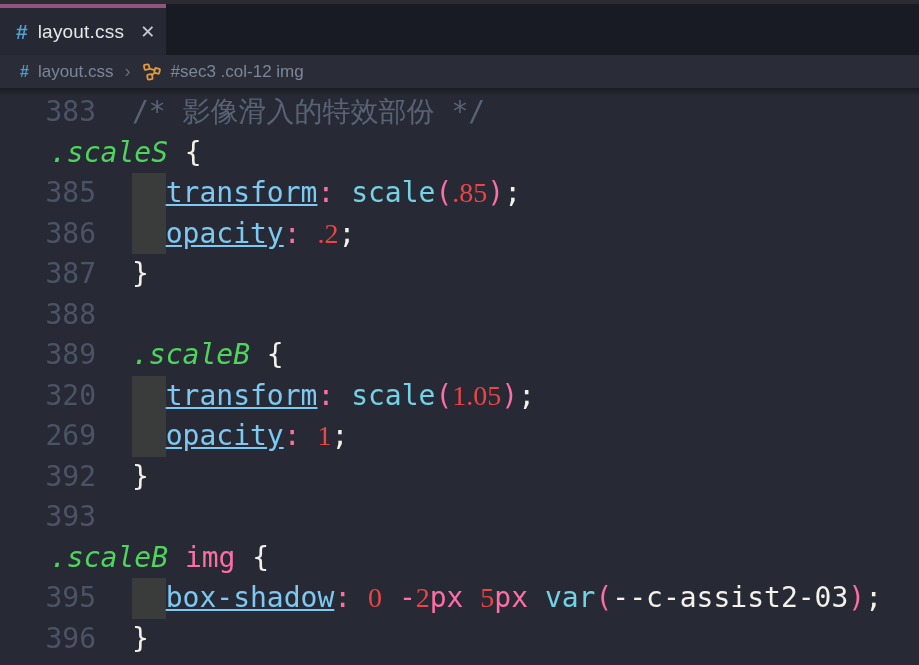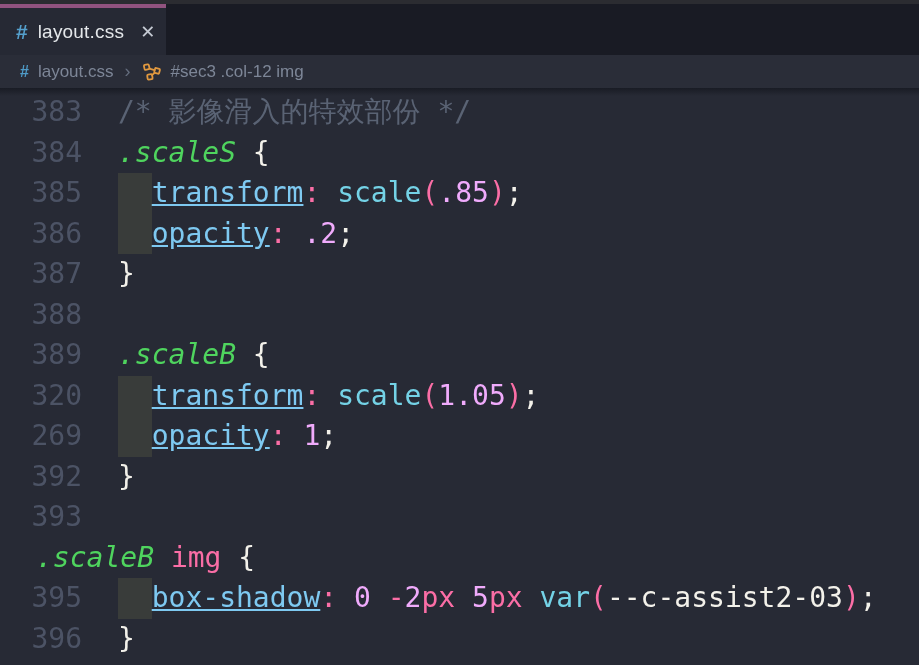--- a/index.html
+++ b/index.html
@@ -21,34 +21,34 @@
   .bc-hash{color:#4f9bc8;font-weight:bold;font-size:16px;}
   .bc-text{color:#7d8697;font-size:17px;}
   .bc-sep{color:#646d7e;font-size:18px;margin:0 2px;}
   .bc-icon{display:inline-flex;align-items:center;}
 
   
   .editor{position:relative;height:577px;background:#272a35;padding-top:4px;
           font-family:"DejaVu Sans Mono","Liberation Mono",monospace;font-size:28px;line-height:40.5px;}
   .scroll-shadow{position:absolute;top:0;left:0;right:0;height:8px;
           background:linear-gradient(rgba(8,10,16,.45),rgba(8,10,16,0));pointer-events:none;}
-  .code-line{display:flex;height:40.5px;}
+  .code-line{display:flex;height:40.5px;margin-left:14px;}
   .ln{width:82px;text-align:right;color:#4c5365;flex:0 0 82px;user-select:none;}
   .code{padding-left:36px;white-space:pre;position:relative;flex:1;}
   .indent-block{position:absolute;left:36px;top:0;width:2ch;height:100%;
           background:rgba(255,255,120,0.085);}
 
   
   .tok-cm{color:#5a6374;}
   .tok-sel{color:#4fd45e;font-style:italic;}
   .tok-tag{color:#fb6ea6;}
   .tok-prop{color:#7ec9f1;text-decoration:underline;}
   .tok-fn{color:#74d2e6;}
   .tok-pink{color:#fb6ea6;}
-  .tok-num{color:#f0abfc;}
+  .tok-num{color:#ef4444;font-family:Liberation Serif, serif;}
   .tok-fg{color:#f3f1ea;}
 </style>
 </head>
 <body>
 
 <div class="root">
 
   <div class="top-strip"></div>
 
   <div class="tab-bar">
@@ -77,21 +77,20 @@
     <span class="bc-text">#sec3 .col-12 img</span>
   </div>
 
   <div class="editor">
     <div>
         <div class="code-line">
           <div class="ln">383</div>
           <div class="code"><span class="tok-cm">/* 影像滑入的特效部份 */</span></div>
         </div>
         <div class="code-line">
-          <div class="ln">384</div>
           <div class="code"><span class="tok-sel">.scaleS</span><span class="tok-fg"> {</span></div>
         </div>
         <div class="code-line">
           <div class="ln">385</div>
           <div class="code"><span class="indent-block"></span><span class="tok-fg">  </span><span class="tok-prop">transform</span><span class="tok-pink">:</span><span class="tok-fg"> </span><span class="tok-fn">scale</span><span class="tok-pink">(</span><span class="tok-num">.85</span><span class="tok-pink">)</span><span class="tok-fg">;</span></div>
         </div>
         <div class="code-line">
           <div class="ln">386</div>
           <div class="code"><span class="indent-block"></span><span class="tok-fg">  </span><span class="tok-prop">opacity</span><span class="tok-pink">:</span><span class="tok-fg"> </span><span class="tok-num">.2</span><span class="tok-fg">;</span></div>
         </div>

